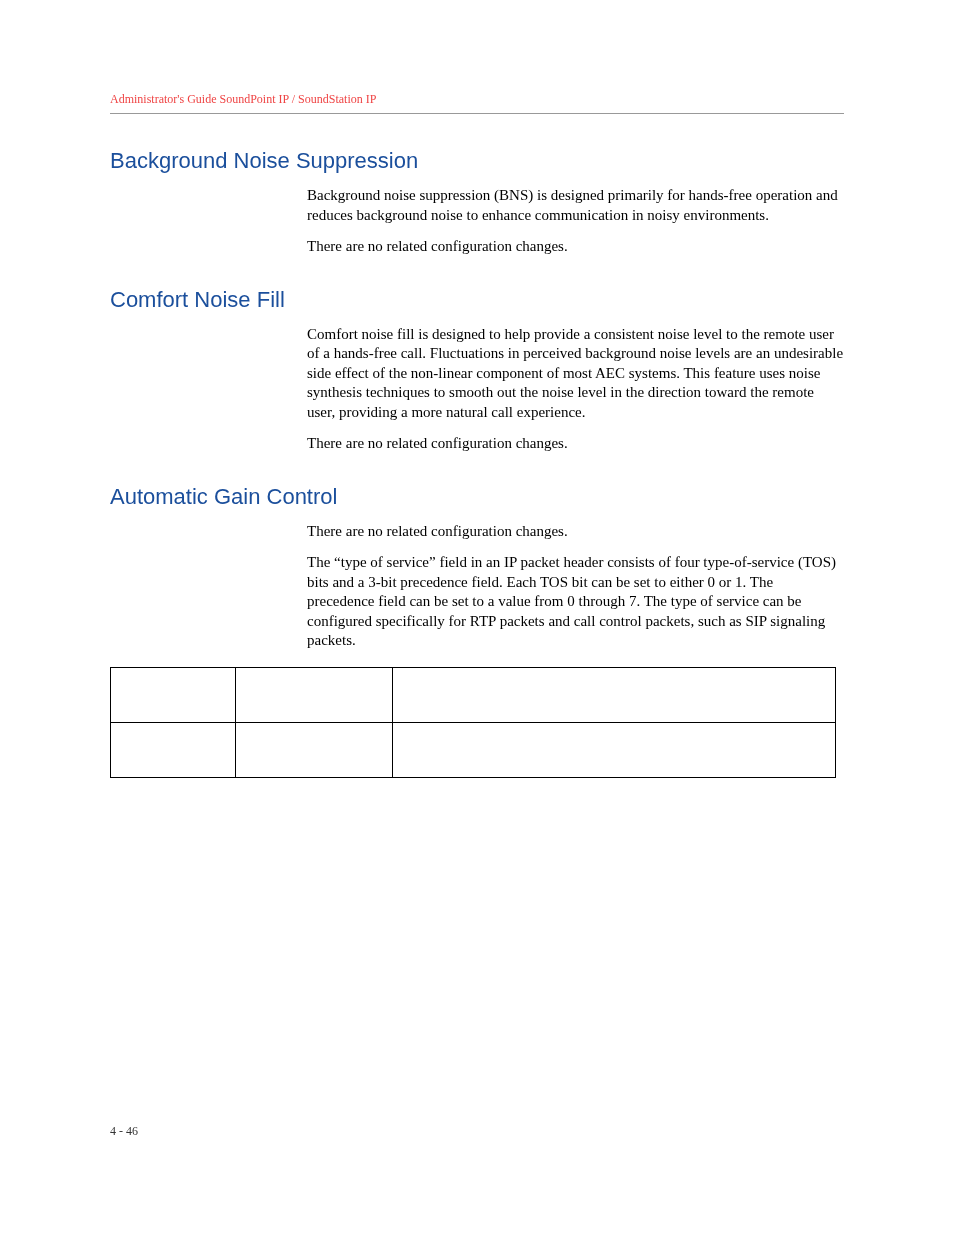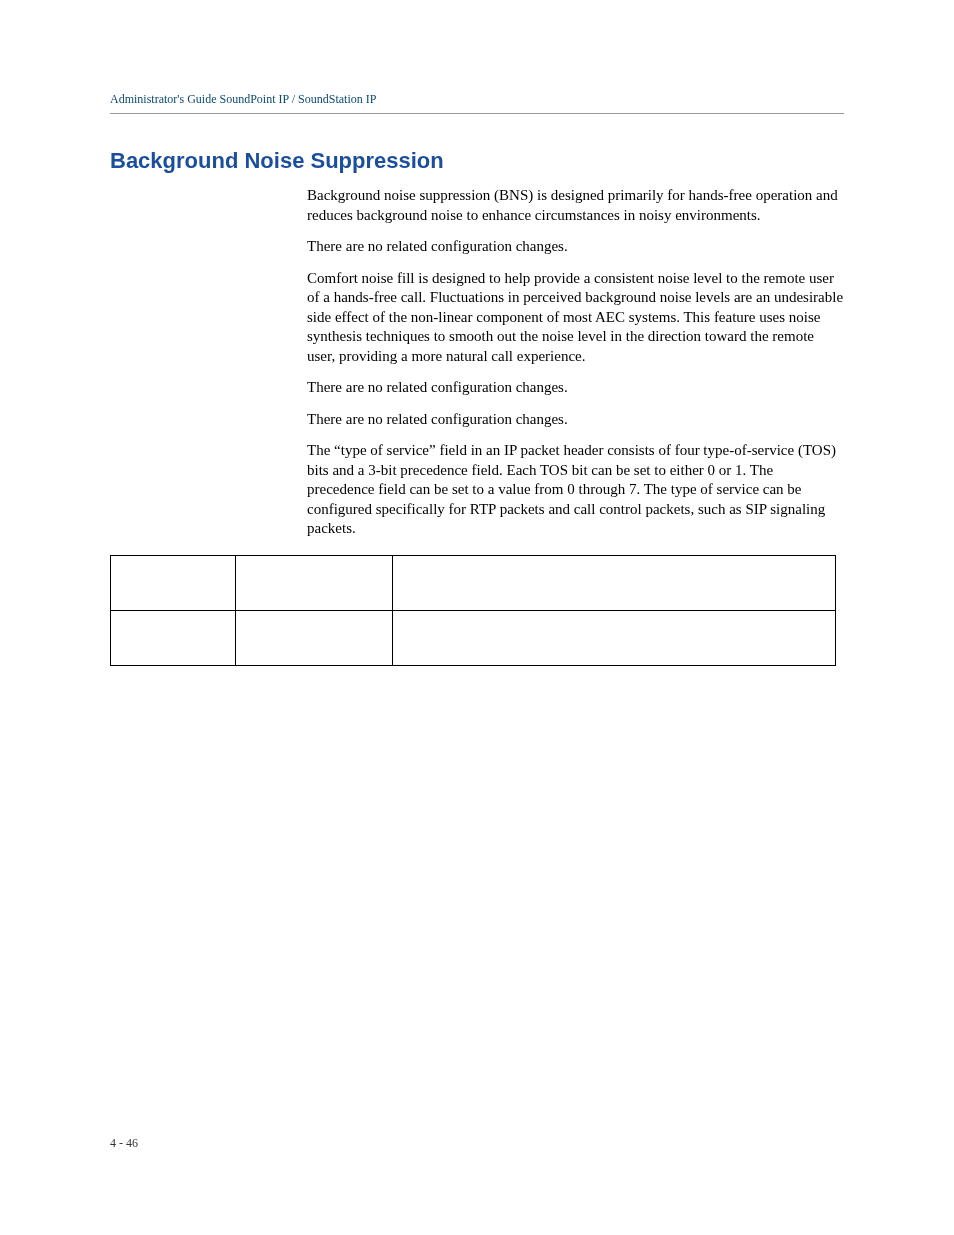--- a/index.html
+++ b/index.html
@@ -11,28 +11,28 @@
   }
   .page {
     width: 954px;
     height: 1235px;
     position: relative;
     box-sizing: border-box;
     padding: 92px 110px 0 110px;
   }
   .header-line {
     font-size: 12px;
-    color: #0c4a6e;
+    color: #ef4444;
     padding-bottom: 6px;
     border-bottom: 1px solid #999;
     margin-bottom: 34px;
   }
   .section-heading {
     font-family: Arial, Helvetica, sans-serif;
-    font-weight: bold;
+    font-weight: normal;
     font-size: 22px;
     color: #1b4f9c;
     margin: 30px 0 12px 0;
   }
   .body-block {
     margin-left: 197px;
     font-size: 15px;
     line-height: 1.3;
     color: #000;
   }
@@ -47,49 +47,51 @@
   }
   .config-table td {
     border: 1px solid #000;
     height: 52px;
   }
   .config-table td.c1 { width: 124px; }
   .config-table td.c2 { width: 156px; }
   .config-table td.c3 { width: 446px; }
   .footer {
     position: absolute;
-    bottom: 84px;
+    bottom: 96px;
     left: 110px;
     font-size: 12px;
     color: #333;
   }
 </style>
 </head>
 <body>
 
 <div class="page">
 
   <div class="header-line">Administrator's Guide SoundPoint IP / SoundStation IP</div>
 
   <div>
     <div class="section-heading">Background Noise Suppression</div>
     <div class="body-block">
-      <p>Background noise suppression (BNS) is designed primarily for hands-free operation and reduces background noise to enhance circumstances in noisy environments.</p>
+      <p>Background noise suppression (BNS) is designed primarily for hands-free operation and reduces background noise to enhance communication in noisy environments.</p>
       <p>There are no related configuration changes.</p>
     </div>
   </div>
 
   <div>
+    <div class="section-heading">Comfort Noise Fill</div>
     <div class="body-block">
       <p>Comfort noise fill is designed to help provide a consistent noise level to the remote user of a hands-free call. Fluctuations in perceived background noise levels are an undesirable side effect of the non-linear component of most AEC systems. This feature uses noise synthesis techniques to smooth out the noise level in the direction toward the remote user, providing a more natural call experience.</p>
       <p>There are no related configuration changes.</p>
     </div>
   </div>
 
   <div>
+    <div class="section-heading">Automatic Gain Control</div>
     <div class="body-block">
       <p>There are no related configuration changes.</p>
     </div>
   </div>
 
   <div>
     <div class="body-block">
       <p>The “type of service” field in an IP packet header consists of four type-of-service (TOS) bits and a 3-bit precedence field. Each TOS bit can be set to either 0 or 1. The precedence field can be set to a value from 0 through 7. The type of service can be configured specifically for RTP packets and call control packets, such as SIP signaling packets.</p>
     </div>
 

